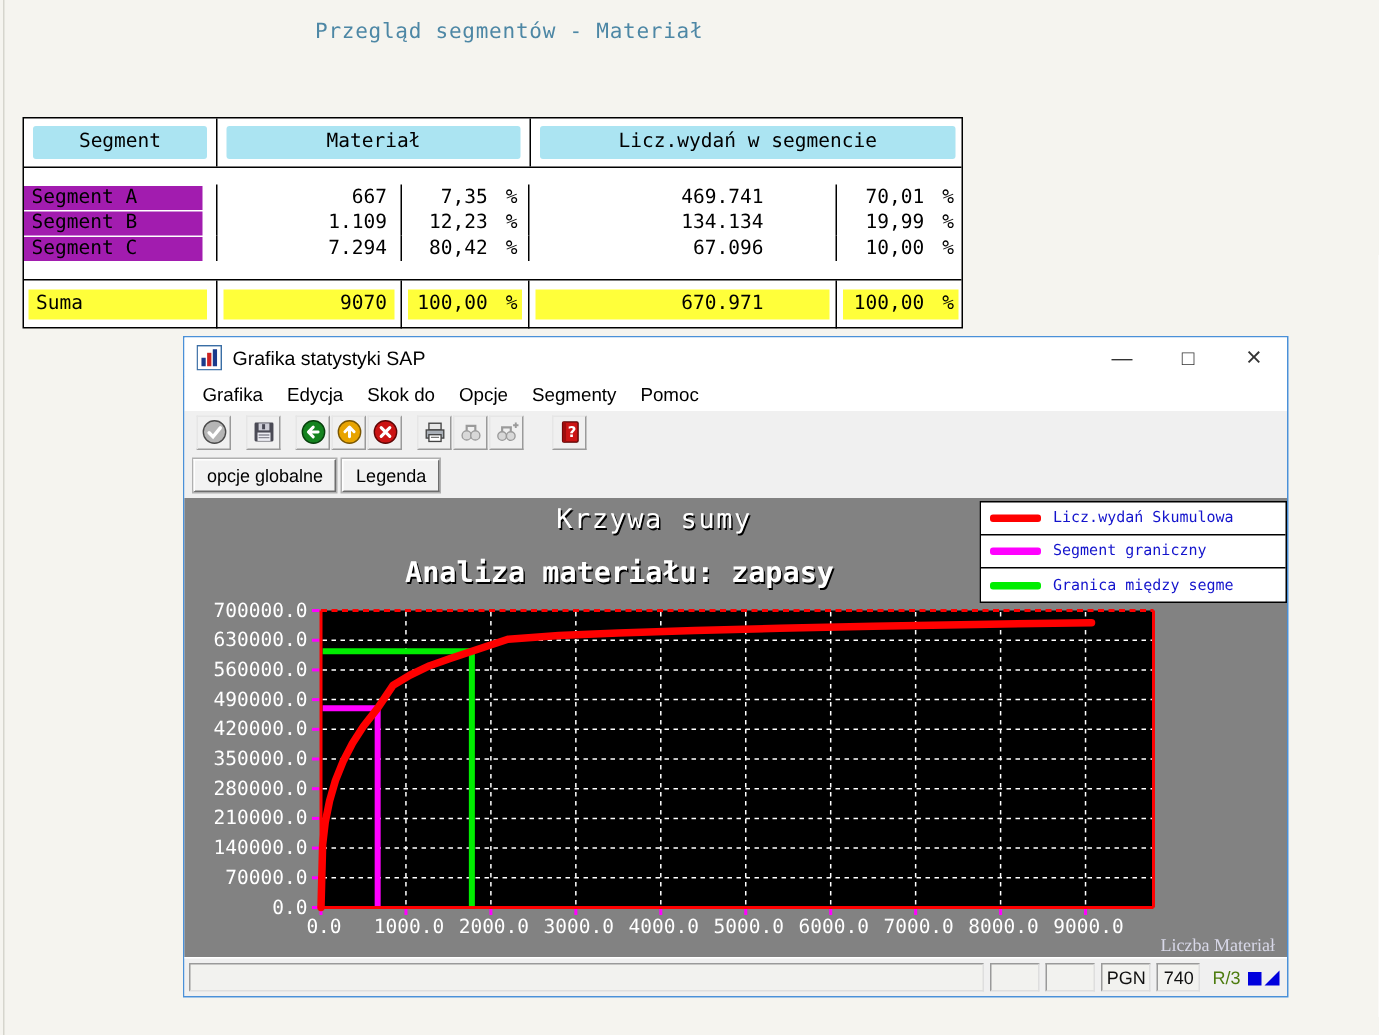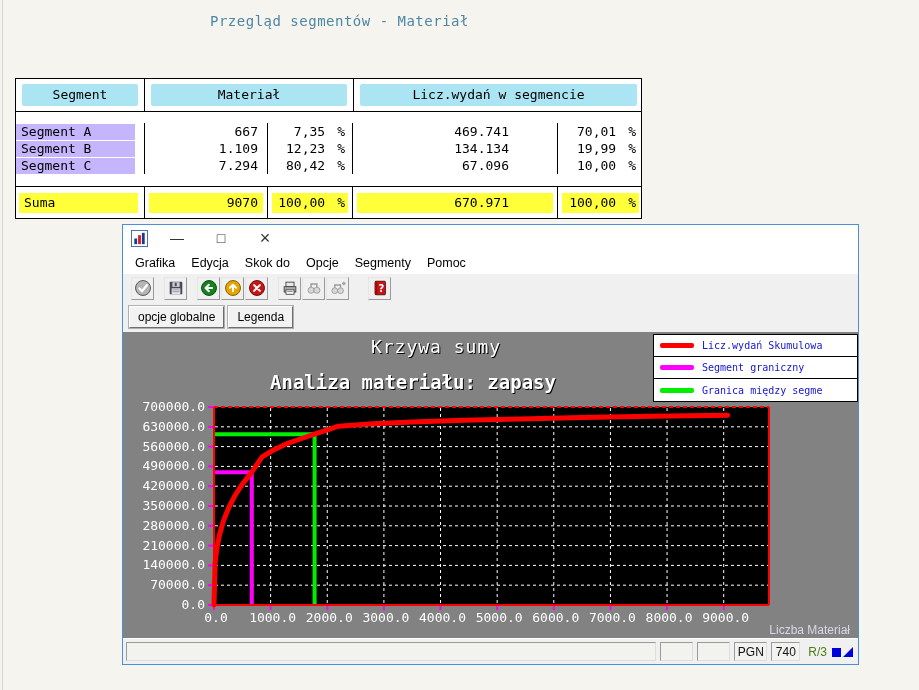--- a/index.html
+++ b/index.html
@@ -17,21 +17,21 @@
   .trow { display:grid; grid-template-columns:128px 123px 85px 205px 86px; }
   .trow-grouped { display:grid; grid-template-columns:128px 209px 290px; }
   .thead { height:32px; align-items:center; }
   .tbody { border-top:1px solid #000; padding:11px 0 12px; }
   .tfoot { border-top:1px solid #000; height:32px; align-items:center; }
   .cell { height:17px; line-height:17px; position:relative; }
   .bl { border-left:1px solid #000; }
   .hcell { display:flex; align-items:center; justify-content:center; height:32px; }
   .hpill { background:#abe4f2; border-radius:2px; width:calc(100% - 12px); text-align:center;
     height:22px; line-height:22px; }
-  .seg-pill { display:inline-block; background:#c4b5fd; width:119px; padding-left:5px;
+  .seg-pill { display:inline-block; background:#a21caf; width:119px; padding-left:5px;
     height:16px; line-height:16px; }
   .c-val { text-align:right; padding-right:9px; }
   .c-val2 { text-align:right; padding-right:48px; }
   .c-pct { display:flex; justify-content:flex-end; padding-right:7px; }
   .c-pct .sign { margin-left:12px; }
   .sum-cell { height:32px; display:flex; align-items:center; }
   .ypill { background:#ffff3a; height:20px; line-height:20px; }
   .ypill.lab { width:119px; padding-left:5px; margin-left:3px; }
   .ypill.fill { flex:1; margin:0 4px; }
   .ypill.v { text-align:right; padding-right:5px; }
@@ -70,21 +70,21 @@
     font-family:"DejaVu Sans Mono",monospace; font-size:19px; font-weight:bold; color:#fff;
     text-shadow:1px 1px 0 #000; }
   #legend { position:absolute; right:0; top:2px; width:205px; background:#fff; border:1px solid #000; }
   .leg-row { height:22px; display:flex; align-items:center; border-bottom:1px solid #000;
     overflow:hidden; white-space:nowrap; }
   .leg-row:last-child { border-bottom:none; }
   .leg-swatch { width:34px; height:5px; margin:0 8px 0 6px; flex:none; border-radius:2px; }
   .leg-label { font-family:"DejaVu Sans Mono",monospace; font-size:10px; color:#1414cc; }
   #plot-svg { position:absolute; left:0; top:0; }
   #plot-svg text { font-family:"DejaVu Sans Mono",monospace; font-size:13px; }
-  #xaxis-label { position:absolute; right:8px; top:291px; font-family:Liberation Sans, sans-serif;
+  #xaxis-label { position:absolute; right:8px; top:291px; font-family:Liberation Serif, serif;
     font-size:12px; color:#d8d8e8; }
 
   #statusbar { height:26px; background:#f0f0f0; border-top:1px solid #fff; display:flex;
     align-items:center; padding:0 3px; gap:4px; }
   .sfield { height:19px; background:#f2f2ef; border:1px solid #9a9a9a;
     border-right-color:#dedede; border-bottom-color:#dedede; font-size:12px; color:#111;
     display:flex; align-items:center; justify-content:center; }
   .sfield.long { flex:1; }
   .sfield.sm { width:33px; }
   .sfield.pgn { width:33px; }
@@ -180,20 +180,21 @@
 
 <div id="sap-window">
 
   <div id="titlebar">
     <svg class="ticon" viewBox="0 0 18 18">
       <rect x="0.5" y="0.5" width="17" height="17" fill="#fff" stroke="#3a6ea5"></rect>
       <rect x="3.5" y="9" width="3" height="6" fill="#1a3a8c"></rect>
       <rect x="7.5" y="5.5" width="3" height="9.5" fill="#cc2222"></rect>
       <rect x="11.5" y="3" width="3" height="12" fill="#1a3a8c"></rect>
     </svg>
+    <span class="ttext">Grafika statystyki SAP</span>
     <span class="wctl">—</span>
     <span class="wctl">□</span>
     <span class="wctl close">×</span>
   </div>
 
   <div id="menubar">
     <span class="menu-item">Grafika</span>
     <span class="menu-item">Edycja</span>
     <span class="menu-item">Skok do</span>
     <span class="menu-item">Opcje</span>

